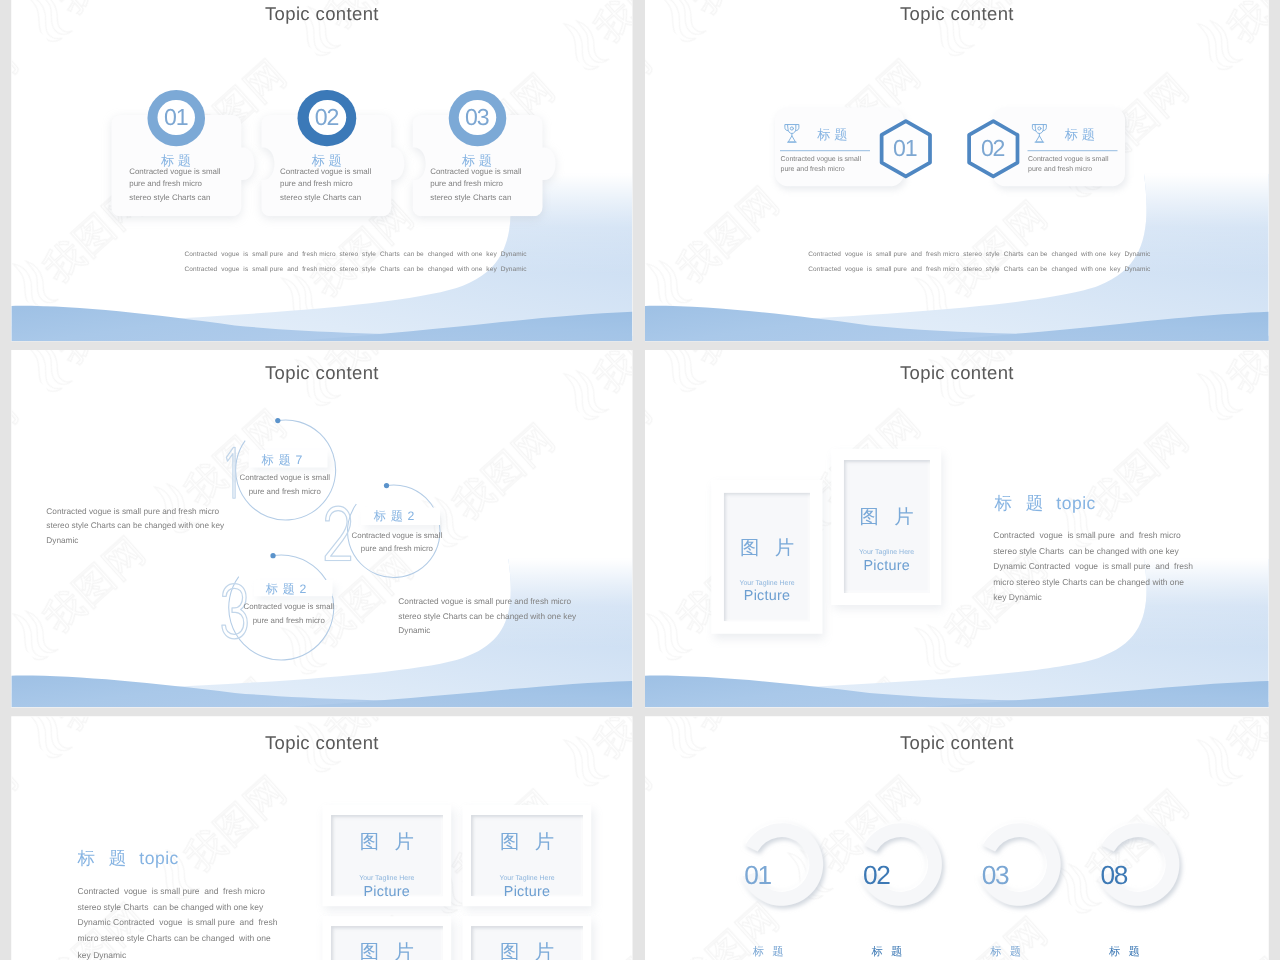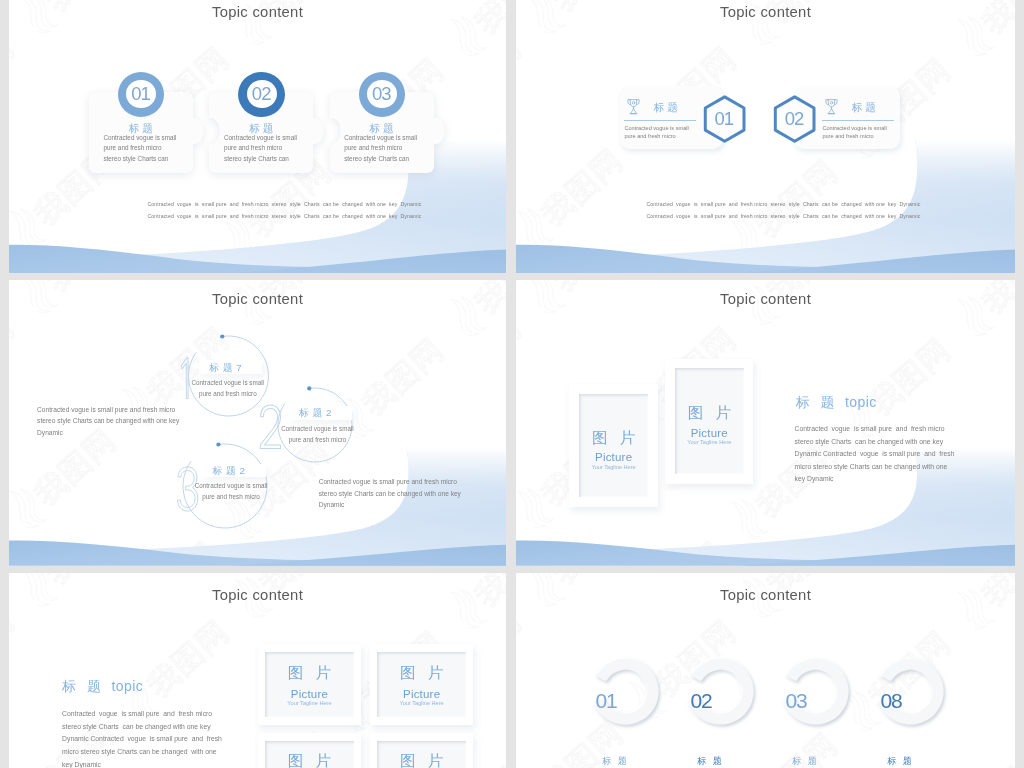--- a/index.html
+++ b/index.html
@@ -30,21 +30,21 @@
   .cn-title{ color:#85b3e2; letter-spacing:0px; }
   .body-txt{ color:#808080; }
 
   .footer-lines{ position:absolute; color:#7c7c7c; letter-spacing:.1px; line-height:12px; white-space:pre; }
 
   
   .frame{ position:absolute; background:#ffffff; box-shadow:2px 4px 7px rgba(150,160,175,.18); }
   .frame .mat{ position:absolute; background:#f7f8fa;
       box-shadow: inset 1.5px 1.5px 2.5px rgba(155,163,176,.34), inset -1px -1px 2px rgba(255,255,255,.9); }
   .frame .cn{ color:#7aa9d8; }
-  .frame .en{ color:#6d9fd1; }
+  .frame .en{ color:#6d9fd1;margin-top:20px; }
   .frame .tag{ color:#8fb6dd; }
   
   .wm{ position:absolute; left:0; top:0; pointer-events:none; z-index:0; }
 </style>
 </head>
 <body>
 
 <div class="page">
 <svg width="0" height="0" style="position:absolute" aria-hidden="true">
       <defs>

